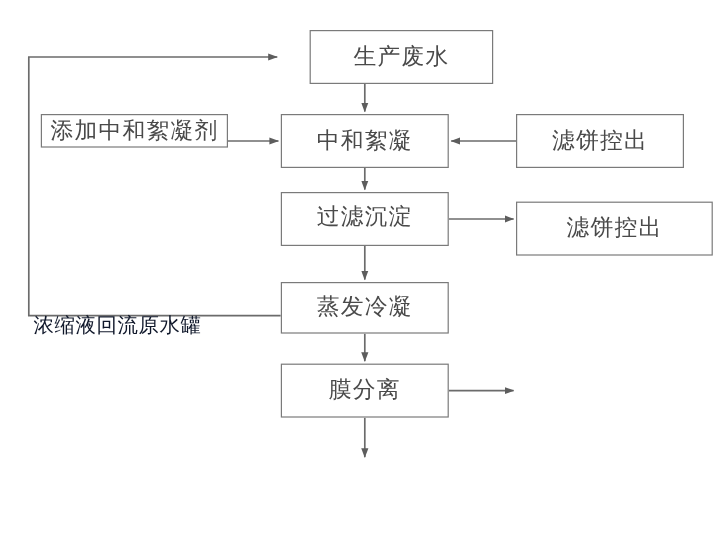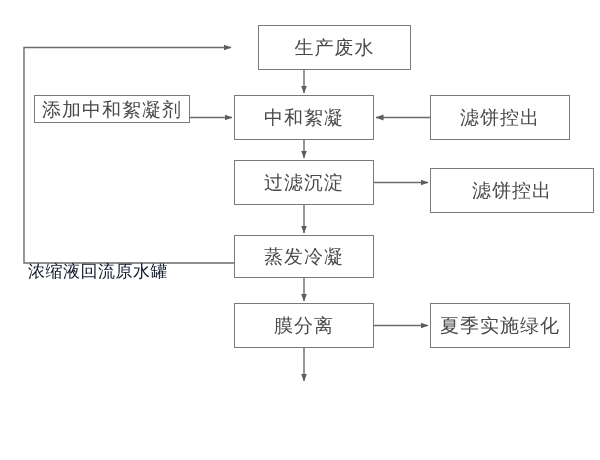--- a/index.html
+++ b/index.html
@@ -80,36 +80,33 @@
   </div>
 
   <div class="node" style="left:234px; top:95px; width:140px; height:45px;">
     <span>中和絮凝</span>
   </div>
 
   <div class="node" style="left:430px; top:95px; width:140px; height:45px;">
     <span>滤饼控出</span>
   </div>
 
-  <div class="node" style="left:234px; top:160px; width:140px; height:45px;">
+  <div class="node" style="left:234px; top:160px; width:140px; height:45px;font-family:Liberation Mono, monospace;">
     <span>过滤沉淀</span>
   </div>
 
   <div class="node" style="left:430px; top:168px; width:164px; height:45px;">
     <span>滤饼控出</span>
   </div>
 
   <div class="node" style="left:234px; top:235px; width:140px; height:43px;">
     <span>蒸发冷凝</span>
   </div>
 
   <div class="node" style="left:234px; top:303px; width:140px; height:45px;">
     <span>膜分离</span>
   </div>
 
-  <div class="node" style="left:430px; top:303px; width:140px; height:45px;">
-    <span>夏季实施绿化</span>
-  </div>
 
 
   <div class="free-label" style="left:28px; top:263px;">浓缩液回流原水罐</div>
 
 </div>
 
 </body></html>

